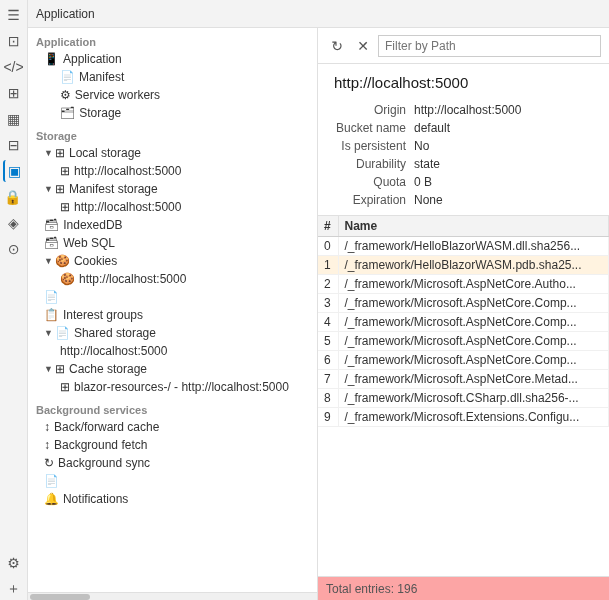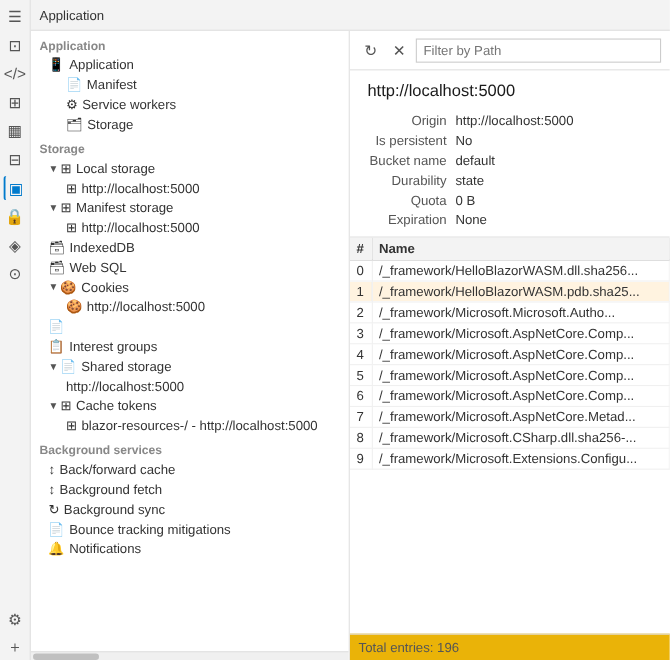--- a/index.html
+++ b/index.html
@@ -245,21 +245,21 @@
     .row-1 td { background: #fff3e0; }
 
     .total-bar {
       height: 24px;
       display: flex;
       align-items: center;
       padding: 0 8px;
       border-top: 1px solid #e0e0e0;
       font-size: 12px;
       color: #555;
-      background: #eab308;
+      background: #fca5a5;
     }
   </style>
 </head>
 <body>
 
 <div class="icon-rail">
   <div class="rail-icon" title="Elements">☰</div>
   <div class="rail-icon" title="Console">⊡</div>
   <div class="rail-icon" title="Sources">&lt;/&gt;</div>
   <div class="rail-icon" title="Network">⊞</div>
@@ -351,21 +351,21 @@
         <span class="triangle">▼</span>
         <span class="tree-icon">📄</span>
         <span>Shared storage</span>
       </div>
       <div class="tree-item tree-indent-2">
         <span>http://localhost:5000</span>
       </div>
       <div class="tree-item tree-indent-1">
         <span class="triangle">▼</span>
         <span class="tree-icon">⊞</span>
-        <span>Cache tokens</span>
+        <span>Cache storage</span>
       </div>
       <div class="tree-item tree-indent-2">
         <span class="tree-icon">⊞</span>
         <span>blazor-resources-/ - http://localhost:5000</span>
       </div>
 
       <div class="sidebar-section-label">Background services</div>
 
       <div class="tree-item tree-indent-1">
         <span class="tree-icon">↕</span>
@@ -374,21 +374,20 @@
       <div class="tree-item tree-indent-1">
         <span class="tree-icon">↕</span>
         <span>Background fetch</span>
       </div>
       <div class="tree-item tree-indent-1">
         <span class="tree-icon">↻</span>
         <span>Background sync</span>
       </div>
       <div class="tree-item tree-indent-1">
         <span class="tree-icon">📄</span>
-        <span>Bounce tracking mitigations</span>
       </div>
       <div class="tree-item tree-indent-1">
         <span class="tree-icon">🔔</span>
         <span>Notifications</span>
       </div>
 
       <div style="flex:1"></div>
       <div class="sidebar-scroll-bar">
         <div class="scroll-thumb"></div>
       </div>
@@ -403,26 +402,26 @@
       </div>
 
       <div class="info-section">
         <div class="info-title">http://localhost:5000</div>
         <div class="info-table">
           <div class="info-row">
             <span class="info-label">Origin</span>
             <span class="info-value">http://localhost:5000</span>
           </div>
           <div class="info-row">
+            <span class="info-label">Bucket name</span>
+            <span class="info-value">default</span>
+          </div>
+          <div class="info-row">
             <span class="info-label">Is persistent</span>
             <span class="info-value">No</span>
-          </div>
-          <div class="info-row">
-            <span class="info-label">Bucket name</span>
-            <span class="info-value">default</span>
           </div>
           <div class="info-row">
             <span class="info-label">Durability</span>
             <span class="info-value">state</span>
           </div>
           <div class="info-row">
             <span class="info-label">Quota</span>
             <span class="info-value">0 B</span>
           </div>
           <div class="info-row">
@@ -444,21 +443,21 @@
           <tr>
                 <td class="row-num">0</td>
                 <td>/_framework/HelloBlazorWASM.dll.sha256...</td>
               </tr>
               <tr class="row-selected row-1">
                 <td class="row-num">1</td>
                 <td>/_framework/HelloBlazorWASM.pdb.sha25...</td>
               </tr>
               <tr>
                 <td class="row-num">2</td>
-                <td>/_framework/Microsoft.Microsoft.Autho...</td>
+                <td>/_framework/Microsoft.AspNetCore.Autho...</td>
               </tr>
               <tr>
                 <td class="row-num">3</td>
                 <td>/_framework/Microsoft.AspNetCore.Comp...</td>
               </tr>
               <tr>
                 <td class="row-num">4</td>
                 <td>/_framework/Microsoft.AspNetCore.Comp...</td>
               </tr>
               <tr>

